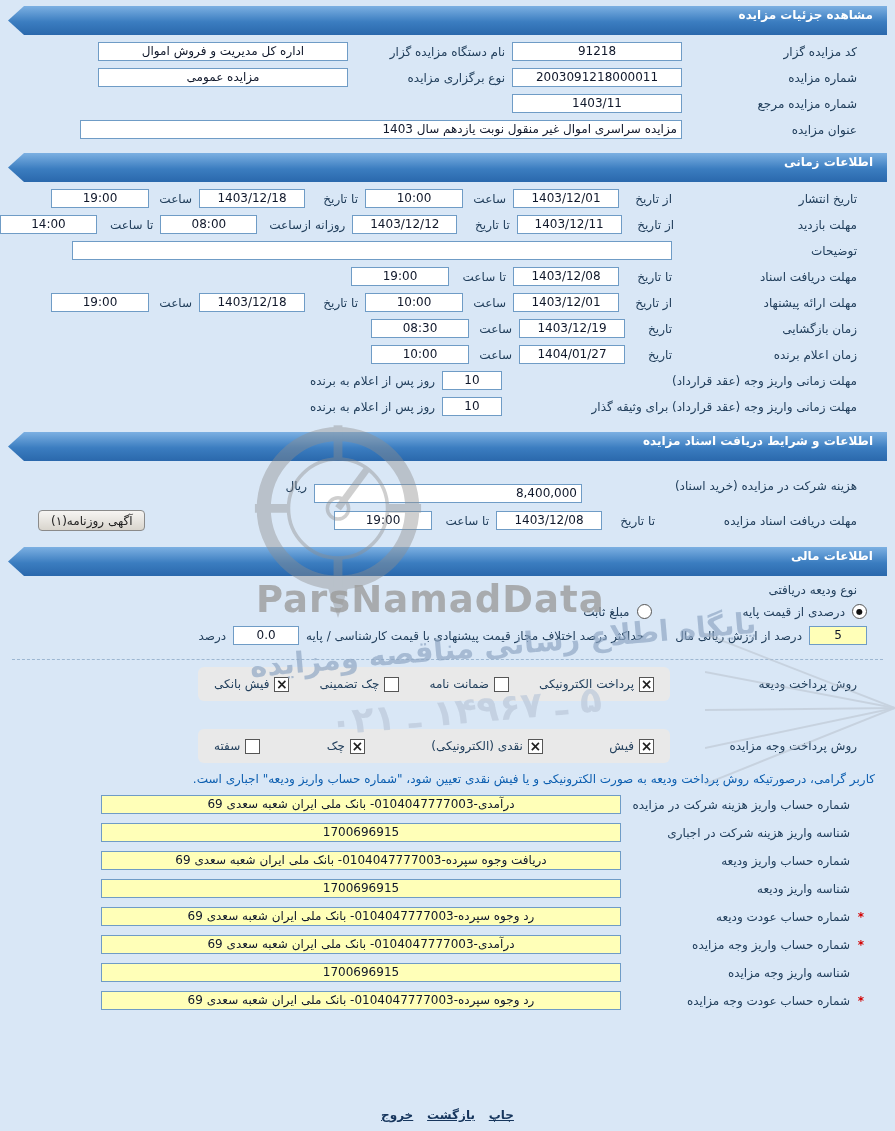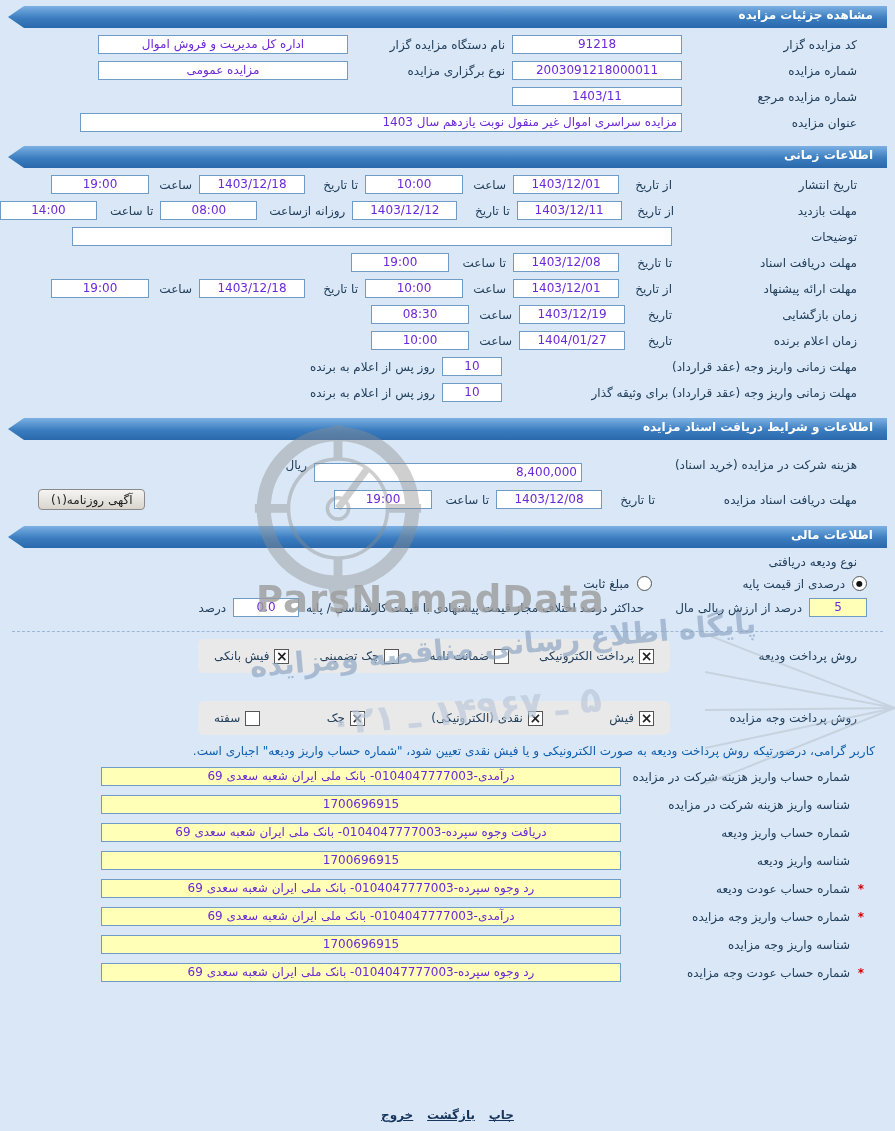--- a/index.html
+++ b/index.html
@@ -1,28 +1,28 @@
 <!DOCTYPE html>
 <html lang="fa" dir="rtl"><head>
 <meta charset="utf-8">
 <style>
   html,body{margin:0;padding:0;}
   body{background:#d9e7f6;}
   .page{position:relative;width:895px;height:1131px;overflow:hidden;background:#d9e7f6;direction:rtl;
         font-family:"DejaVu Sans",sans-serif;font-size:12px;color:#23405d;}
   
-  .sec-bar{margin:6px 8px 0;height:22px;line-height:19px;color:#fff;font-weight:bold;font-size:12px;
+  .sec-bar{margin:6px 8px 0;height:29px;line-height:19px;color:#fff;font-weight:bold;font-size:12px;
            background:linear-gradient(180deg,#7cb0e2,#3b7dc0 55%,#2a68ac);
            padding:0 14px 0 0;clip-path:polygon(100% 0,100% 100%,16px 100%,0 50%,16px 0);}
   .mt14{margin-top:14px;} .mt16{margin-top:16px;} .mt18{margin-top:18px;}
   
   .row{display:flex;align-items:center;margin-top:7px;padding-right:38px;gap:7px;}
   .lbl{white-space:nowrap;color:#23405d;}
   .field{display:inline-block;height:17px;line-height:17px;border:1px solid #6f9cc6;background:#fff;
-         padding:0 4px;white-space:nowrap;overflow:hidden;color:#6d28d9;}
+         padding:0 4px;white-space:nowrap;overflow:hidden;color:#0f172a;}
   .center{text-align:center;}
   .yellow{background:#ffffb8;}
   
   .w8{width:8px;} .w36{width:36px;} .w40{width:40px;} .w46{width:46px;} .w48{width:48px;}
   .w50{width:50px;} .w56{width:56px;} .w82{width:82px;} .w88{width:88px;} .w96{width:96px;}
   .w150{width:150px;} .w160{width:160px;} .w168{width:168px;} .w178{width:178px;}
   .w195{width:195px;} .w222{width:222px;} .w240{width:240px;} .w258{width:258px;margin-top:16px;}
   .w268{width:268px;text-align:right;} .w348{width:348px;} .w510{width:510px;} .w590{width:590px;} .w592{width:592px;}
   .g24{margin-right:24px;} .g30{margin-right:30px;} .g84{margin-right:84px;}
   
@@ -290,21 +290,21 @@
 
   <div class="notice">کاربر گرامی، درصورتیکه روش پرداخت ودیعه به صورت الکترونیکی و یا فیش نقدی تعیین شود، "شماره حساب واریز ودیعه" اجباری است.</div>
 
   <div class="row acc-row">
     <span class="req w8"></span>
     <span class="lbl w222">شماره حساب واریز هزینه شرکت در مزایده</span>
     <span class="field w510 center yellow">درآمدی-0104047777003- بانک ملی ایران شعبه سعدی 69</span>
   </div>
   <div class="row acc-row">
     <span class="req w8"></span>
-    <span class="lbl w222">شناسه واریز هزینه شرکت در مزایده</span>
+    <span class="lbl w222">شناسه واریز هزینه شرکت در اجباری</span>
     <span class="field w510 center yellow">1700696915</span>
   </div>
   <div class="row acc-row">
     <span class="req w8"></span>
     <span class="lbl w222">شماره حساب واریز ودیعه</span>
     <span class="field w510 center yellow">دریافت وجوه سپرده-0104047777003- بانک ملی ایران شعبه سعدی 69</span>
   </div>
   <div class="row acc-row">
     <span class="req w8"></span>
     <span class="lbl w222">شناسه واریز ودیعه</span>

